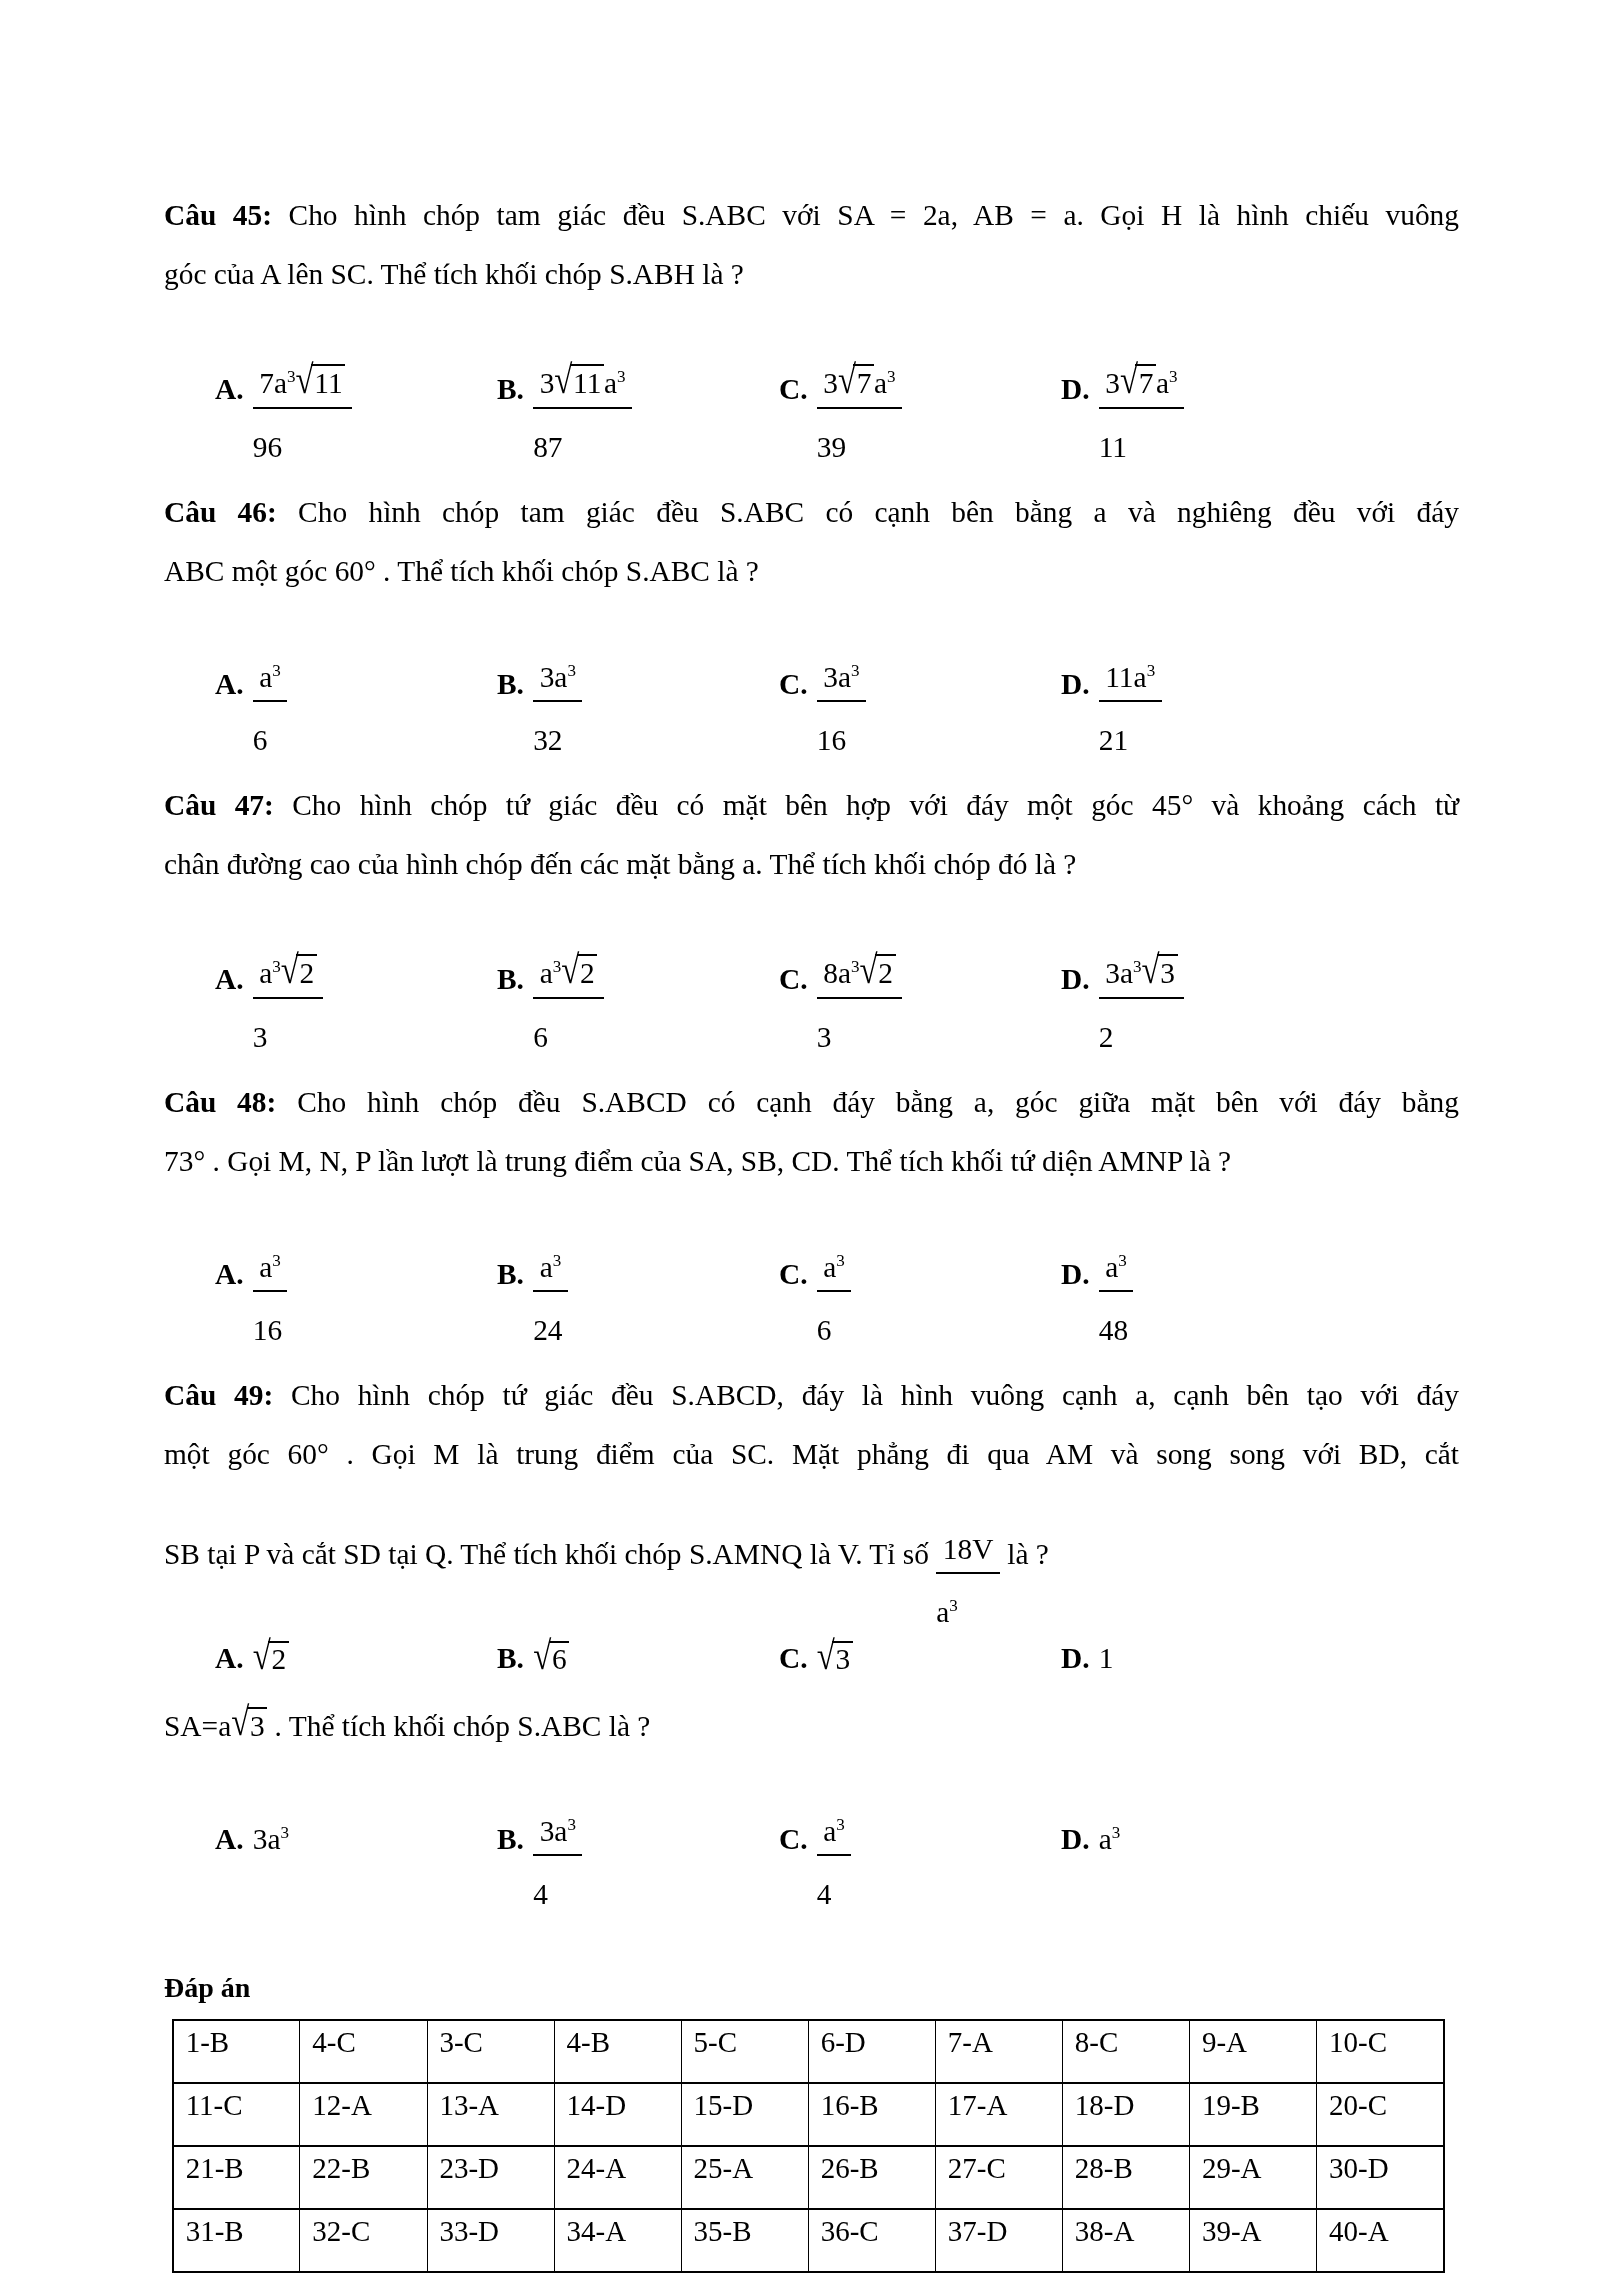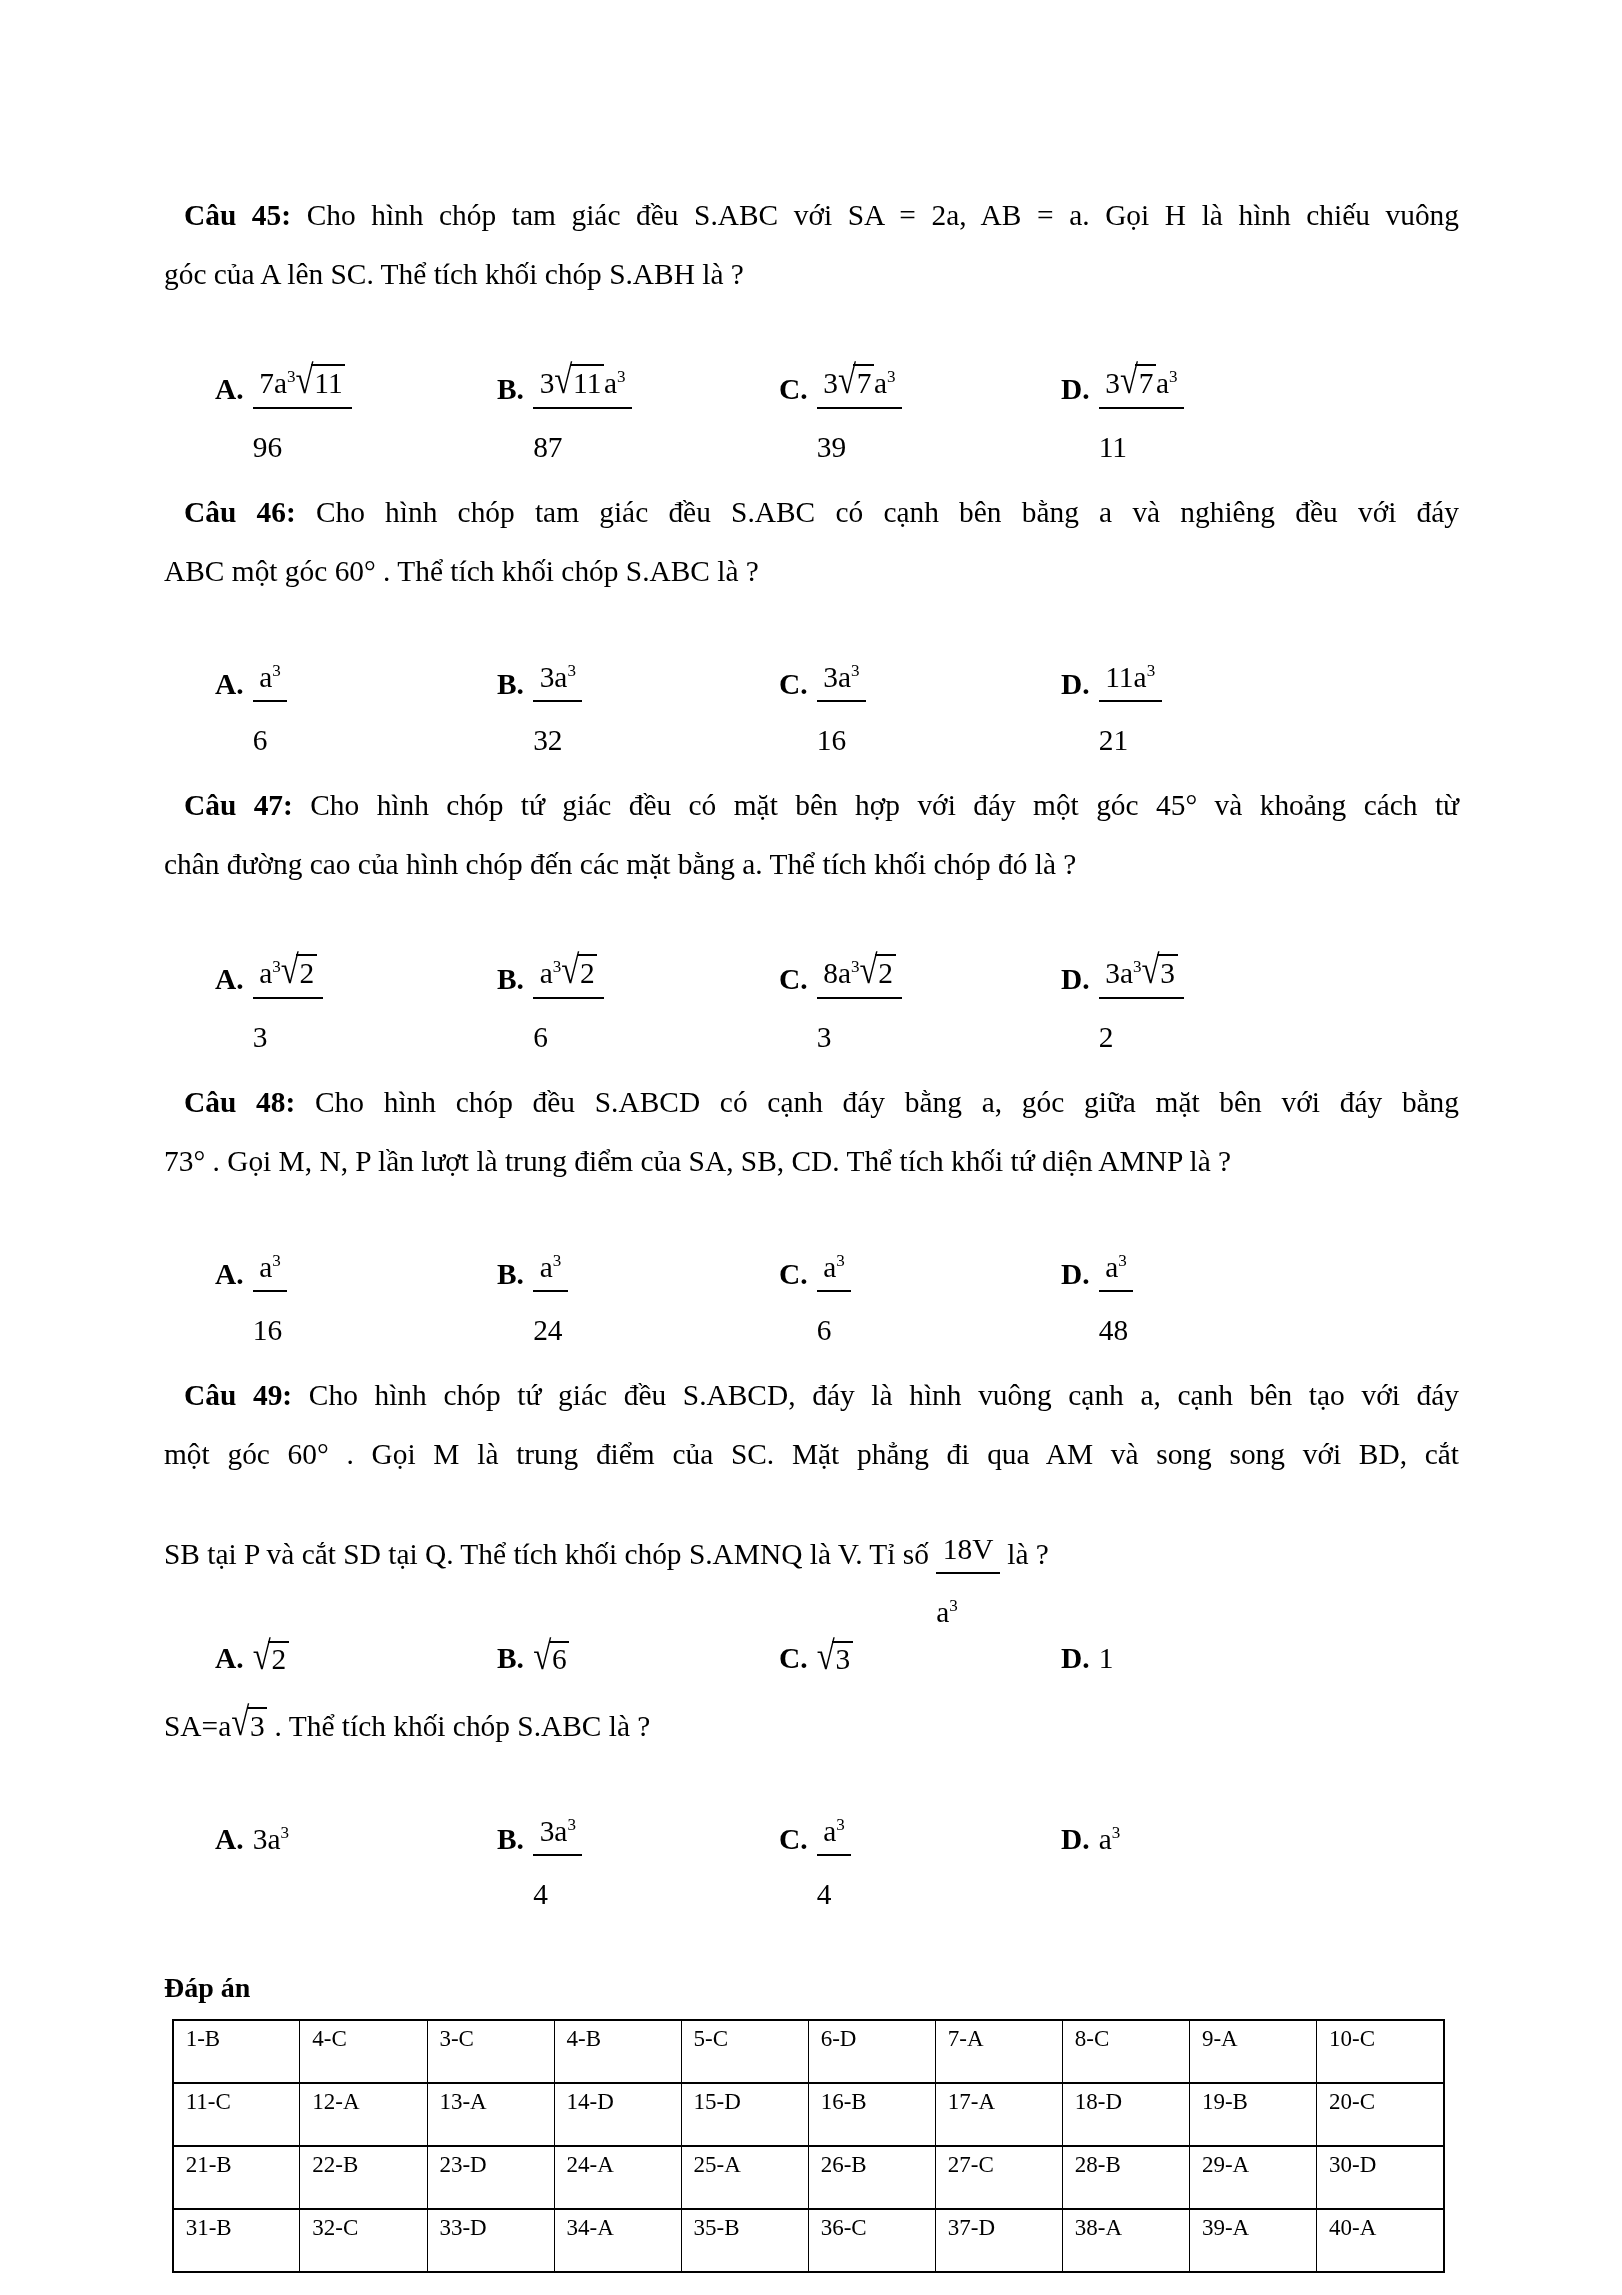--- a/index.html
+++ b/index.html
@@ -5,39 +5,39 @@
   html,body{margin:0;padding:0;background:#e8e8e8;}
   .page{
     width:1623px;height:2295px;background:#ffffff;color:#000;
     font-family:"Liberation Serif","DejaVu Serif",serif;
     font-size:29.4px;box-sizing:border-box;
     padding:186px 164px 0 164px;overflow:hidden;margin:0 auto;position:relative;
   }
   .question{margin-bottom:18.3px;}
   .q-line{line-height:59px;text-align:justify;text-align-last:justify;}
   .q-line.last{text-align-last:left;}
-  .q-label{font-weight:bold;margin-left:20px;}
+  .q-label{font-weight:bold;}
   .options{display:flex;align-items:center;margin:10.5px 0 6.5px 51px;}
   .option{flex:0 0 282px;display:flex;align-items:center;}
   .opt-letter{font-weight:bold;margin-right:9.2px;white-space:nowrap;}
   .opt-math{white-space:nowrap;}
   
   .frac{display:inline-block;vertical-align:middle;text-align:left;line-height:1.15;margin-top:48px;}
   .frac .num{display:block;border-bottom:2.6px solid #000;padding:1.3px 6.5px 5.2px 6.5px;}
   .frac .den{display:block;padding-top:22px;}
   .sqrt{white-space:nowrap;display:inline-block;}
   .rsign{display:inline-block;font-size:1.12em;transform:scaleY(1.22);transform-origin:70% 78%;margin-right:-2.6px;}
   .rad{display:inline-block;border-top:2.6px solid #000;line-height:1.1;padding:0.7px 2.6px 0 3.3px;}
   sup{font-size:0.58em;vertical-align:super;line-height:0;}
   
   .answer-title{text-align:left;font-weight:bold;margin:60px 0 14.4px 0;font-size:28px;}
   table.answers{border-collapse:collapse;width:1273px;margin-left:7.9px;border:2.6px solid #000;table-layout:fixed;}
   table.answers td{
     border:1.3px solid #000;border-top-width:2px;border-bottom-width:2px;
-    height:56px;vertical-align:top;padding:5.2px 0 0 11.8px;font-size:23px;
+    height:56px;vertical-align:top;padding:5.2px 0 0 11.8px;font-size:29px;
   }
   .page-num{text-align:center;margin-top:56px;}
 </style>
 </head>
 <body>
 
 <div class="page">
   <div id="questions">
       <div class="question">
         <div class="q-line"><b class="q-label">Câu 45:</b> Cho hình chóp tam giác đều S.ABC với SA = 2a, AB = a. Gọi H là hình chiếu vuông</div>

